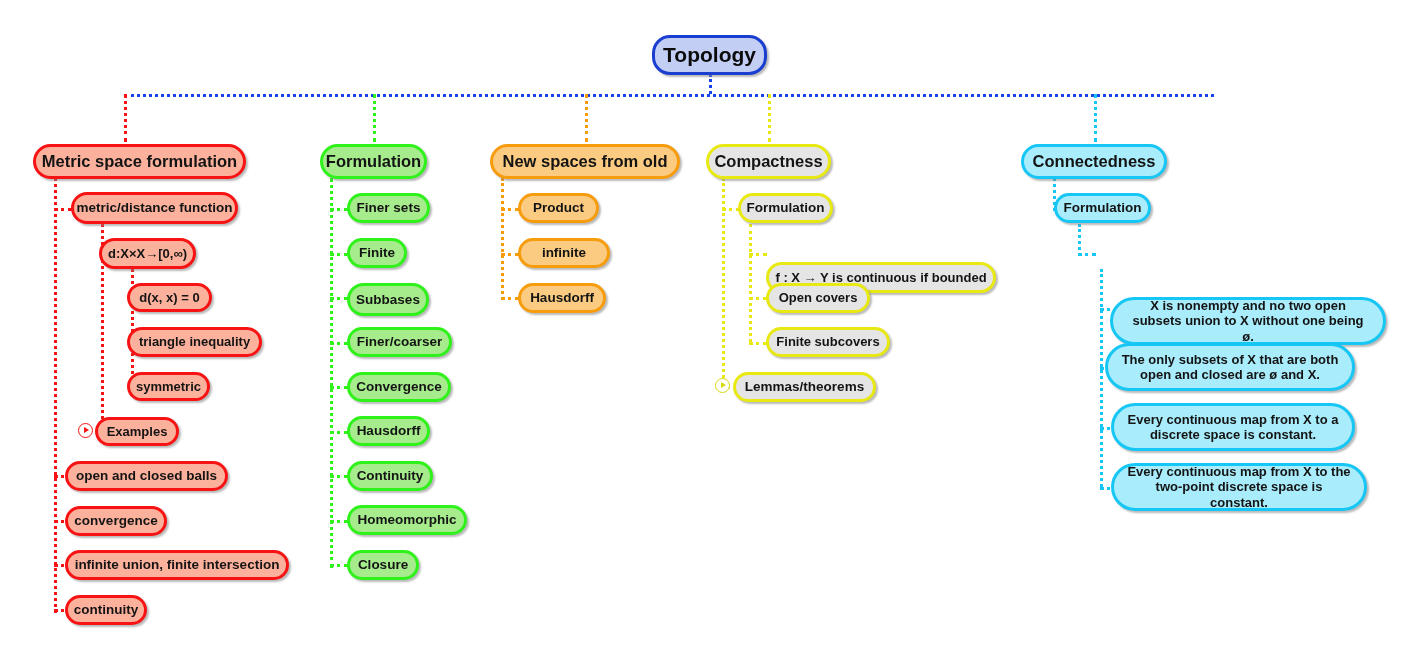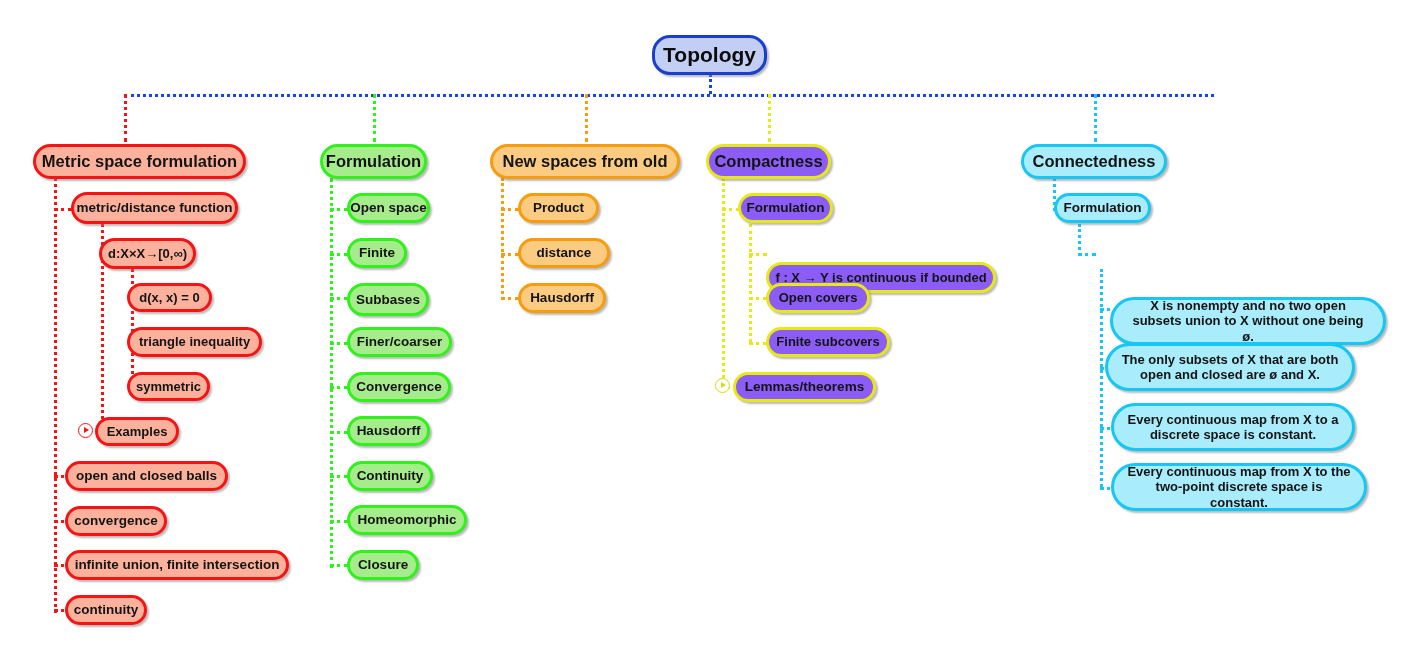--- a/index.html
+++ b/index.html
@@ -44,21 +44,21 @@
     border-width: 3px;
     border-color: #1a3fd0;
     background: #c3cef5;
     color: #0b0b0b;
     border-radius: 18px;
   }
 
   .n-red    { border-color: #f71313; background: #fcb19c; }
   .n-green  { border-color: #2ef21a; background: #a6eb8c; }
   .n-orange { border-color: #f79c0d; background: #fbcb81; }
-  .n-yellow { border-color: #e8e812; background: #8b5cf6; }
+  .n-yellow { border-color: #e8e812; background: #e5e5e5; }
   .n-cyan   { border-color: #16c6f4; background: #a9ecfb; }
 
   .lvl1 { font-size: 16.5px; }
   .lvl2 { font-size: 13.5px; }
   .lvl3 { font-size: 13px; }
   .lvl4 { font-size: 13px; }
 
   
   .conn {
     position: absolute;
@@ -182,33 +182,33 @@
   <div class="node n-red lvl4" style="left:127px; top:283px; width:85px; height:29px;">d(x, x) = 0</div>
   <div class="node n-red lvl4" style="left:127px; top:327px; width:135px; height:30px;">triangle inequality</div>
   <div class="node n-red lvl4" style="left:127px; top:372px; width:83px; height:29px;">symmetric</div>
   <div class="node n-red lvl3" style="left:95px; top:417px; width:84px; height:29px;">Examples</div>
   <div class="node n-red lvl2" style="left:65px; top:461px; width:163px; height:30px;">open and closed balls</div>
   <div class="node n-red lvl2" style="left:65px; top:506px; width:102px; height:30px;">convergence</div>
   <div class="node n-red lvl2" style="left:65px; top:550px; width:224px; height:30px;">infinite union, finite intersection</div>
   <div class="node n-red lvl2" style="left:65px; top:595px; width:82px; height:30px;">continuity</div>
 
   <div class="node n-green lvl1" style="left:320px; top:144px; width:107px; height:35px;">Formulation</div>
-  <div class="node n-green lvl2" style="left:347px; top:193px; width:83px; height:30px;">Open space</div>
+  <div class="node n-green lvl2" style="left:347px; top:193px; width:83px; height:30px;">Finer sets</div>
   <div class="node n-green lvl2" style="left:347px; top:238px; width:60px; height:30px;">Finite</div>
   <div class="node n-green lvl2" style="left:347px; top:283px; width:82px; height:33px;">Subbases</div>
   <div class="node n-green lvl2" style="left:347px; top:327px; width:105px; height:30px;">Finer/coarser</div>
   <div class="node n-green lvl2" style="left:347px; top:372px; width:104px; height:30px;">Convergence</div>
   <div class="node n-green lvl2" style="left:347px; top:416px; width:83px; height:30px;">Hausdorff</div>
   <div class="node n-green lvl2" style="left:347px; top:461px; width:86px; height:30px;">Continuity</div>
   <div class="node n-green lvl2" style="left:347px; top:505px; width:120px; height:30px;">Homeomorphic</div>
   <div class="node n-green lvl2" style="left:347px; top:550px; width:72px; height:30px;">Closure</div>
 
   <div class="node n-orange lvl1" style="left:490px; top:144px; width:190px; height:35px;">New spaces from old</div>
   <div class="node n-orange lvl2" style="left:518px; top:193px; width:81px; height:30px;">Product</div>
-  <div class="node n-orange lvl2" style="left:518px; top:238px; width:92px; height:30px;">distance</div>
+  <div class="node n-orange lvl2" style="left:518px; top:238px; width:92px; height:30px;">infinite</div>
   <div class="node n-orange lvl2" style="left:518px; top:283px; width:88px; height:30px;">Hausdorff</div>
 
   <div class="node n-yellow lvl1" style="left:706px; top:144px; width:125px; height:35px;">Compactness</div>
   <div class="node n-yellow lvl2" style="left:738px; top:193px; width:95px; height:30px;">Formulation</div>
   <div class="node n-yellow lvl3" style="left:766px; top:238px; width:230px; height:31px;margin-top:24px;">f : X → Y is continuous if bounded</div>
   <div class="node n-yellow lvl3" style="left:766px; top:283px; width:104px; height:30px;">Open covers</div>
   <div class="node n-yellow lvl3" style="left:766px; top:327px; width:124px; height:30px;">Finite subcovers</div>
   <div class="node n-yellow lvl2" style="left:733px; top:372px; width:143px; height:30px;">Lemmas/theorems</div>
 
   <div class="node n-cyan lvl1" style="left:1021px; top:144px; width:146px; height:35px;">Connectedness</div>

